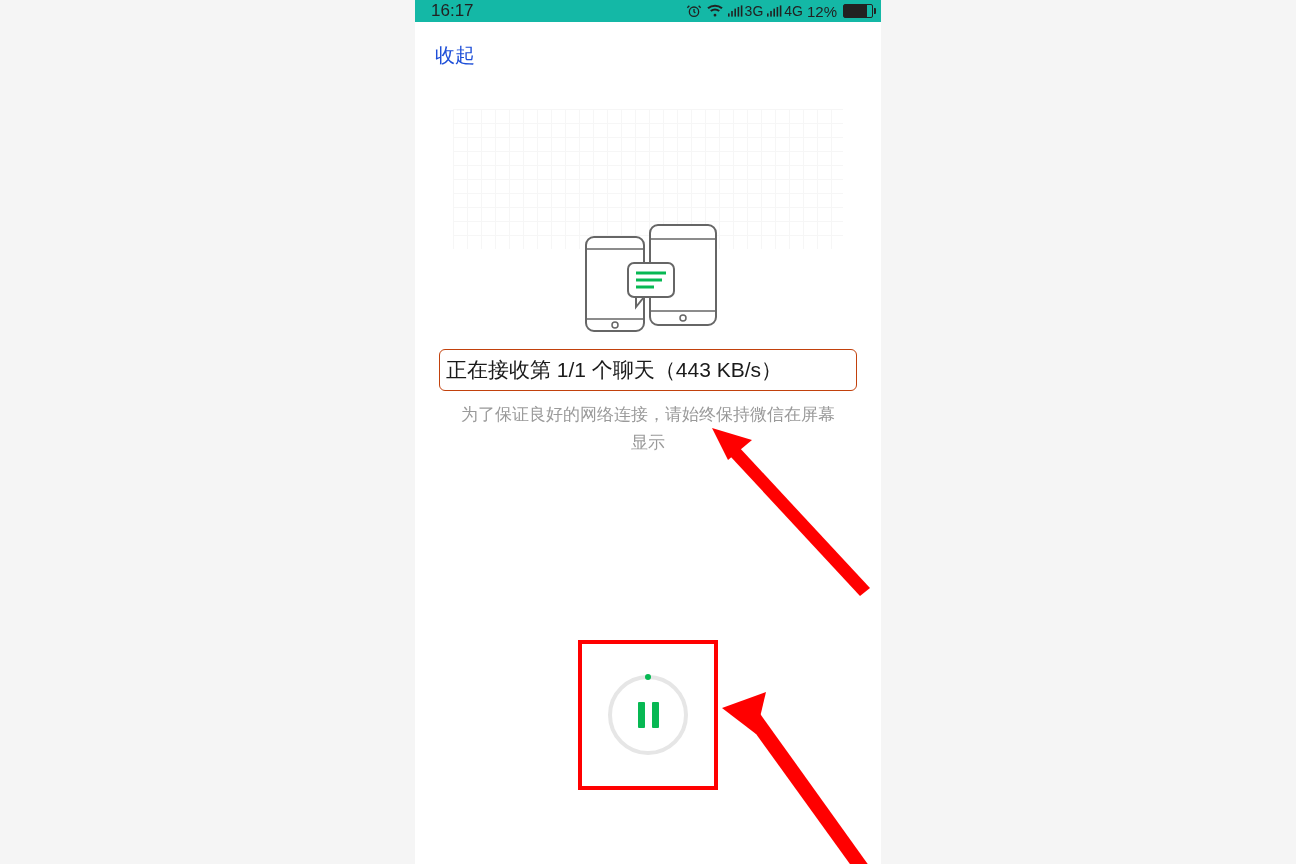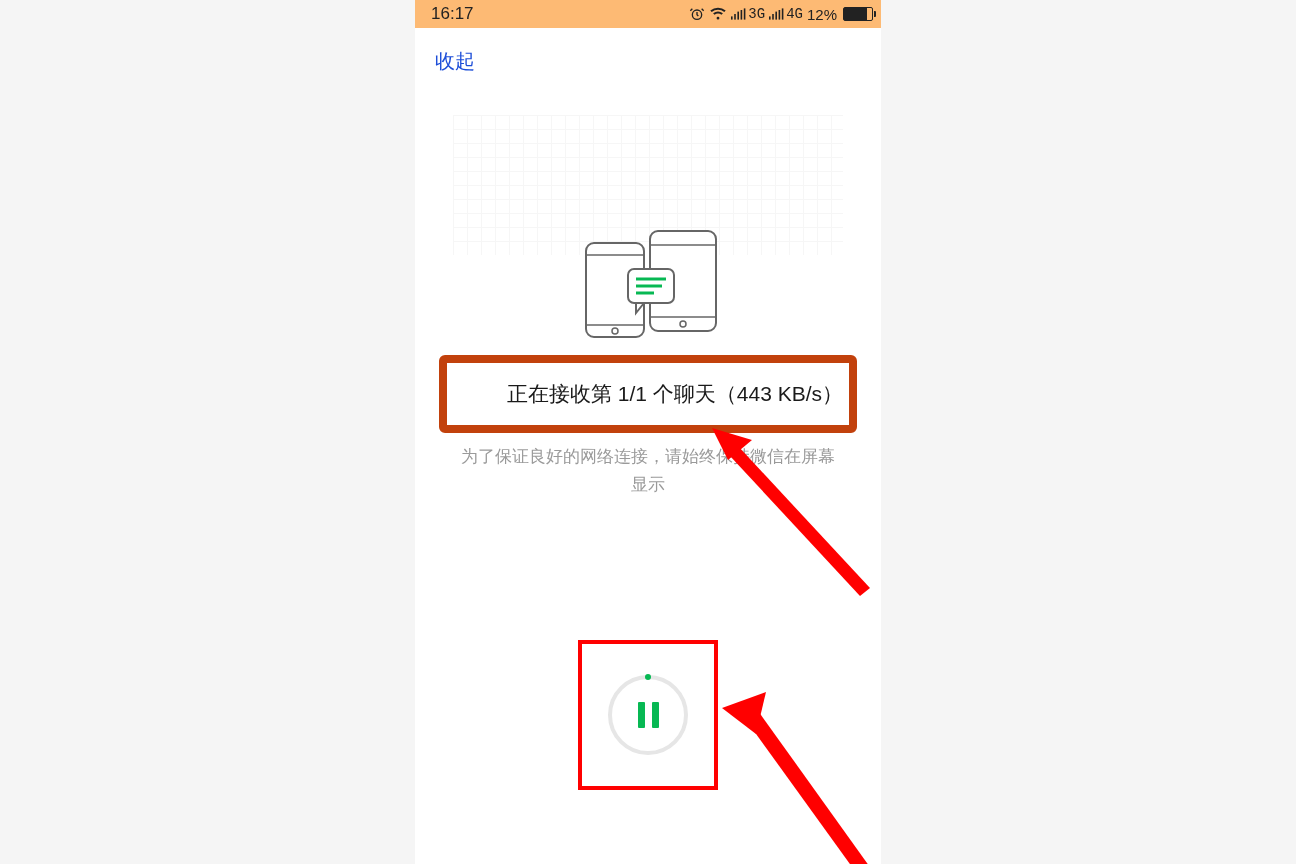--- a/index.html
+++ b/index.html
@@ -15,22 +15,22 @@
     }
     .phone-screen {
       width: 466px;
       height: 100%;
       background: #ffffff;
       position: relative;
       overflow: hidden;
     }
     
     .status-bar {
-      height: 28px;
-      background: #fdba74;
+      height: 22px;
+      background: #14b8a6;
       display: flex;
       align-items: center;
       justify-content: space-between;
       padding: 0 8px 0 16px;
       font-size: 17px;
       color: #222;
     }
     .status-left { font-weight: 400; }
     .status-right {
       display: flex;
@@ -84,25 +84,25 @@
     
     .illustration {
       width: 180px;
       height: 120px;
       margin: -40px auto 10px;
       position: relative;
       z-index: 2;
     }
     
     .highlight-box {
-      border: 8px solid #c2410c;
+      border: 1px solid #c2410c;
       border-radius: 6px;
-      padding: 15px 6px;
+      padding: 4px 6px;
       margin: 6px 24px 8px;
-      text-align: right;
+      text-align: left;
     }
     .status-title {
       font-size: 21px;
       color: #1a1a1a;
       line-height: 1.5;
     }
     .sub-note {
       font-size: 17px;
       color: #9a9a9a;
       text-align: center;
@@ -151,21 +151,21 @@
       width: 7px;
       height: 26px;
       background: #07b853;
       border-radius: 1px;
     }
     
     .arrow {
       position: absolute;
       z-index: 10;
     }
-    .cn3g { display: flex; align-items: center; gap: 1px; font-size: 14px; font-family: Liberation Mono, monospace;}
+    .cn3g { display: flex; align-items: center; gap: 1px; font-size: 14px;}
   </style>
 </head>
 <body>
 
 <div class="phone-screen">
 
   
   <div class="status-bar">
     <div class="status-left">16:17</div>
     <div class="status-right">

